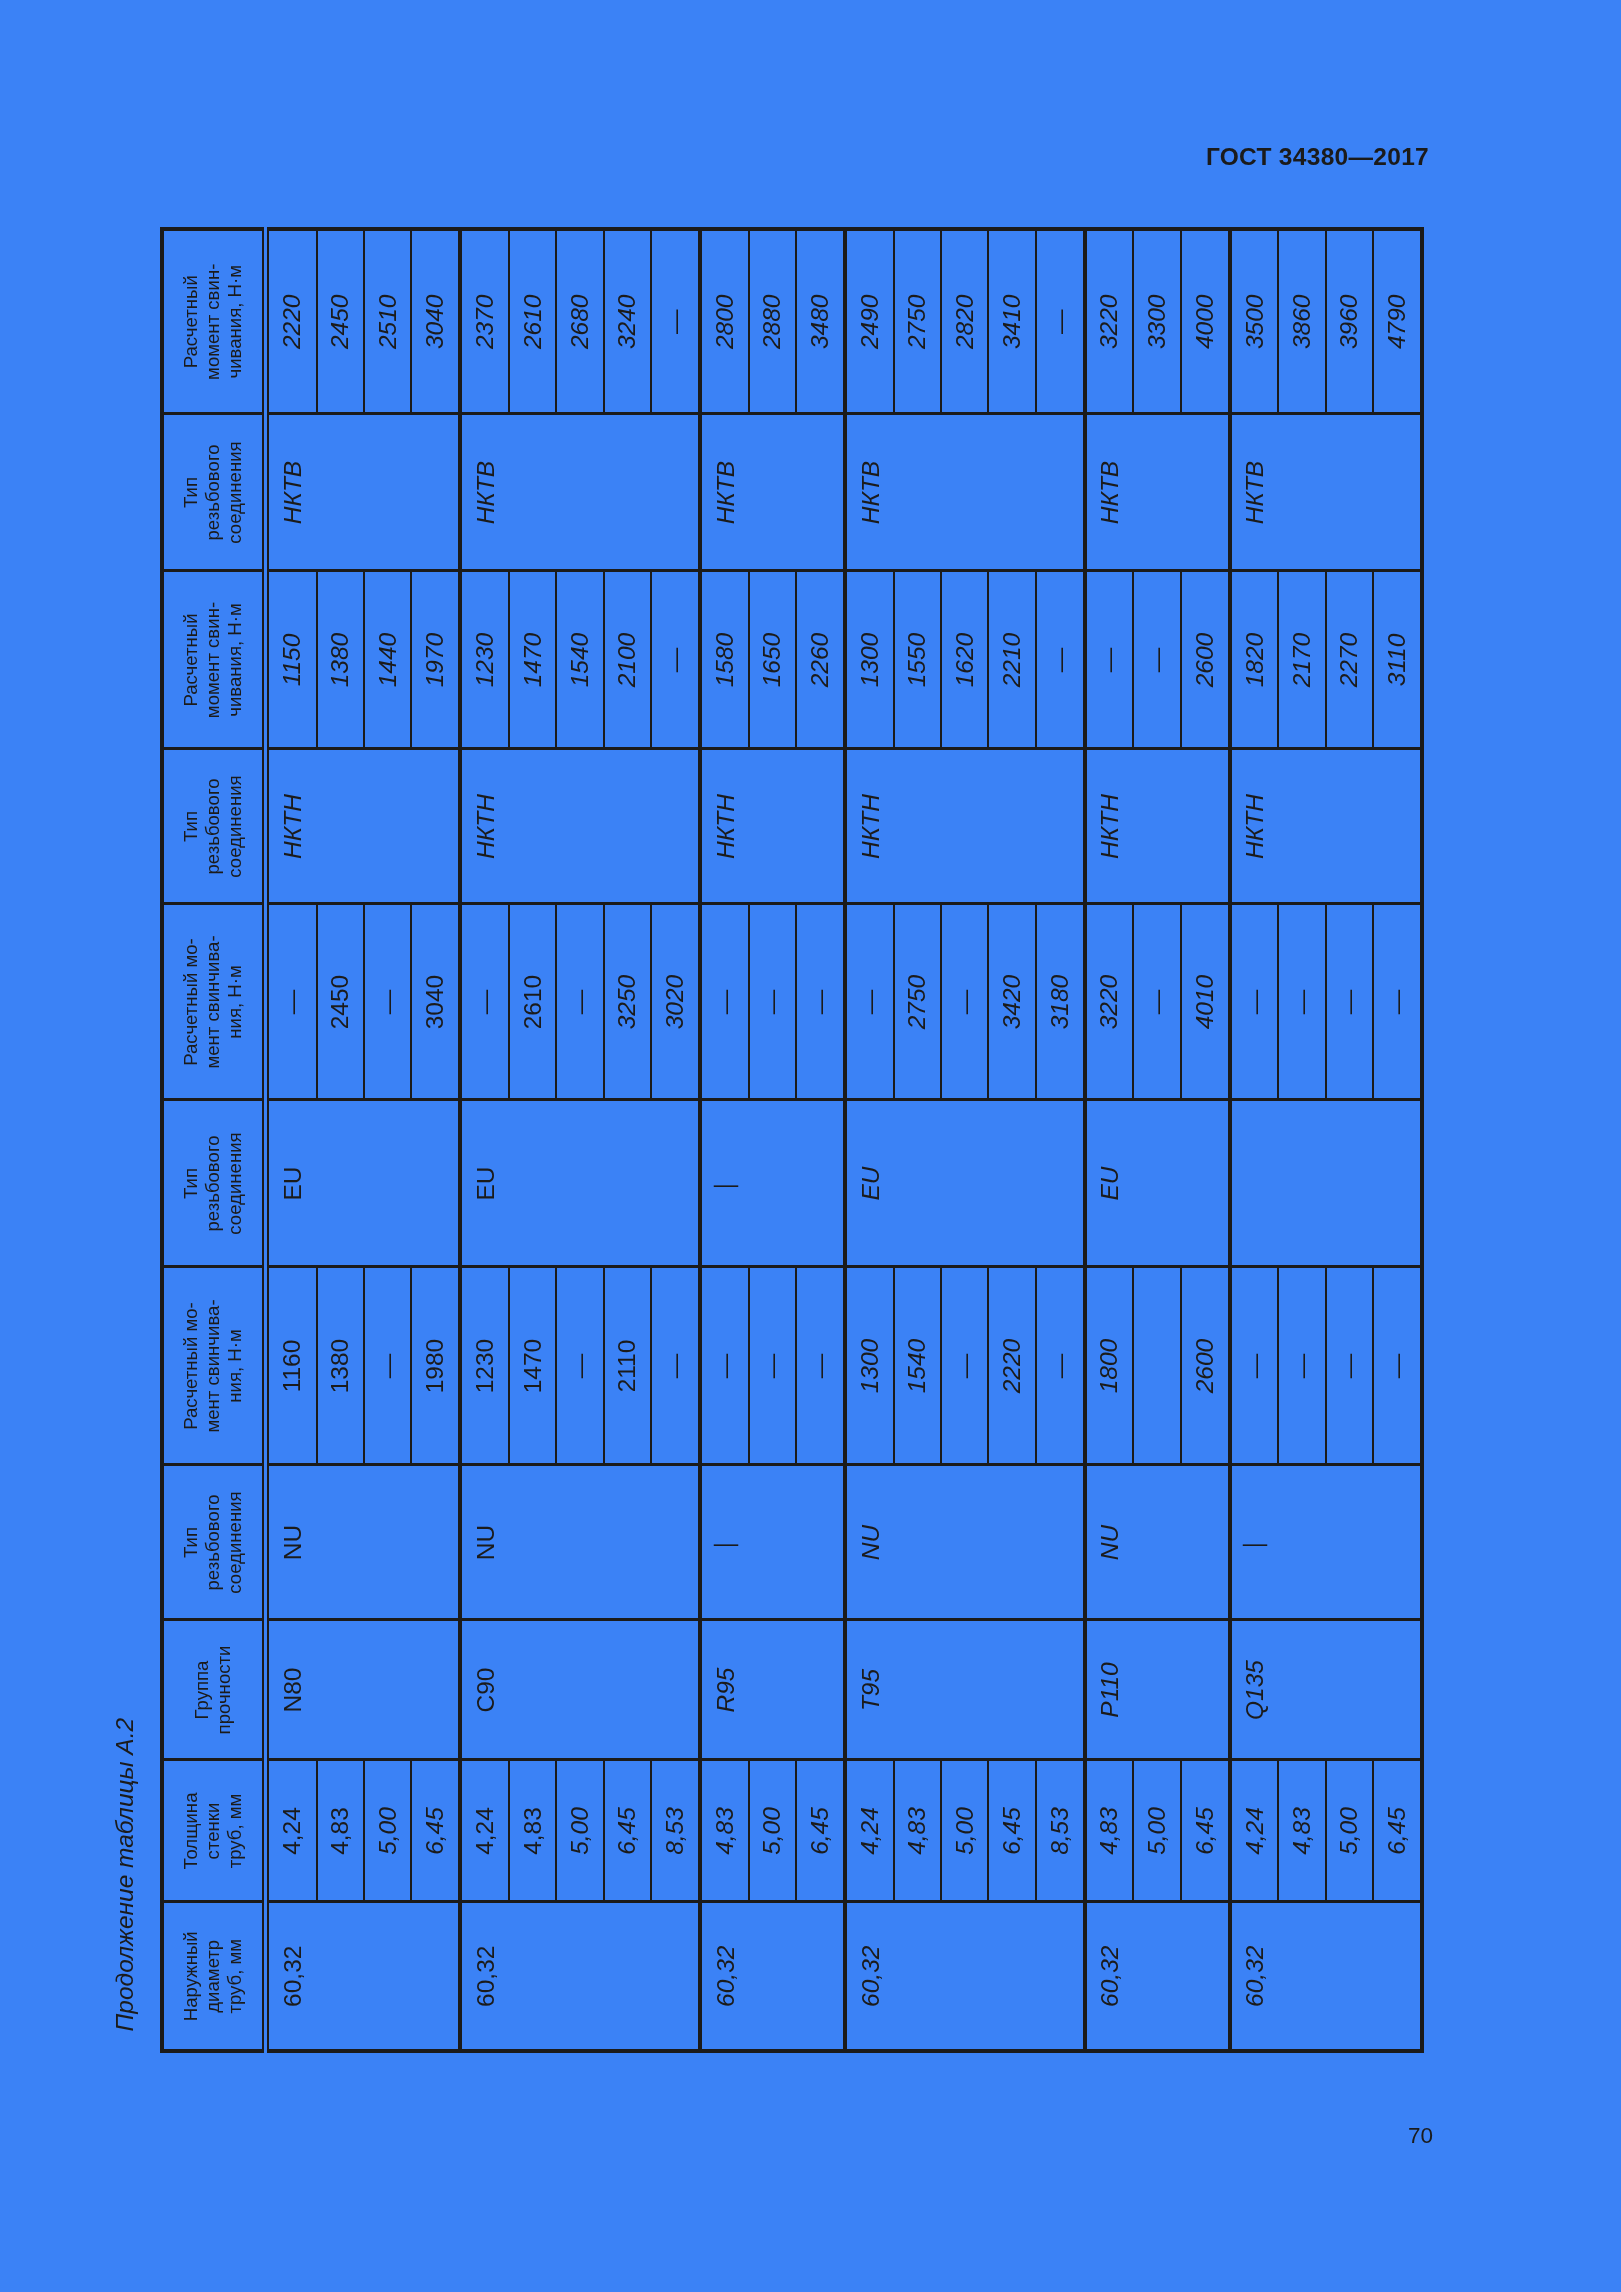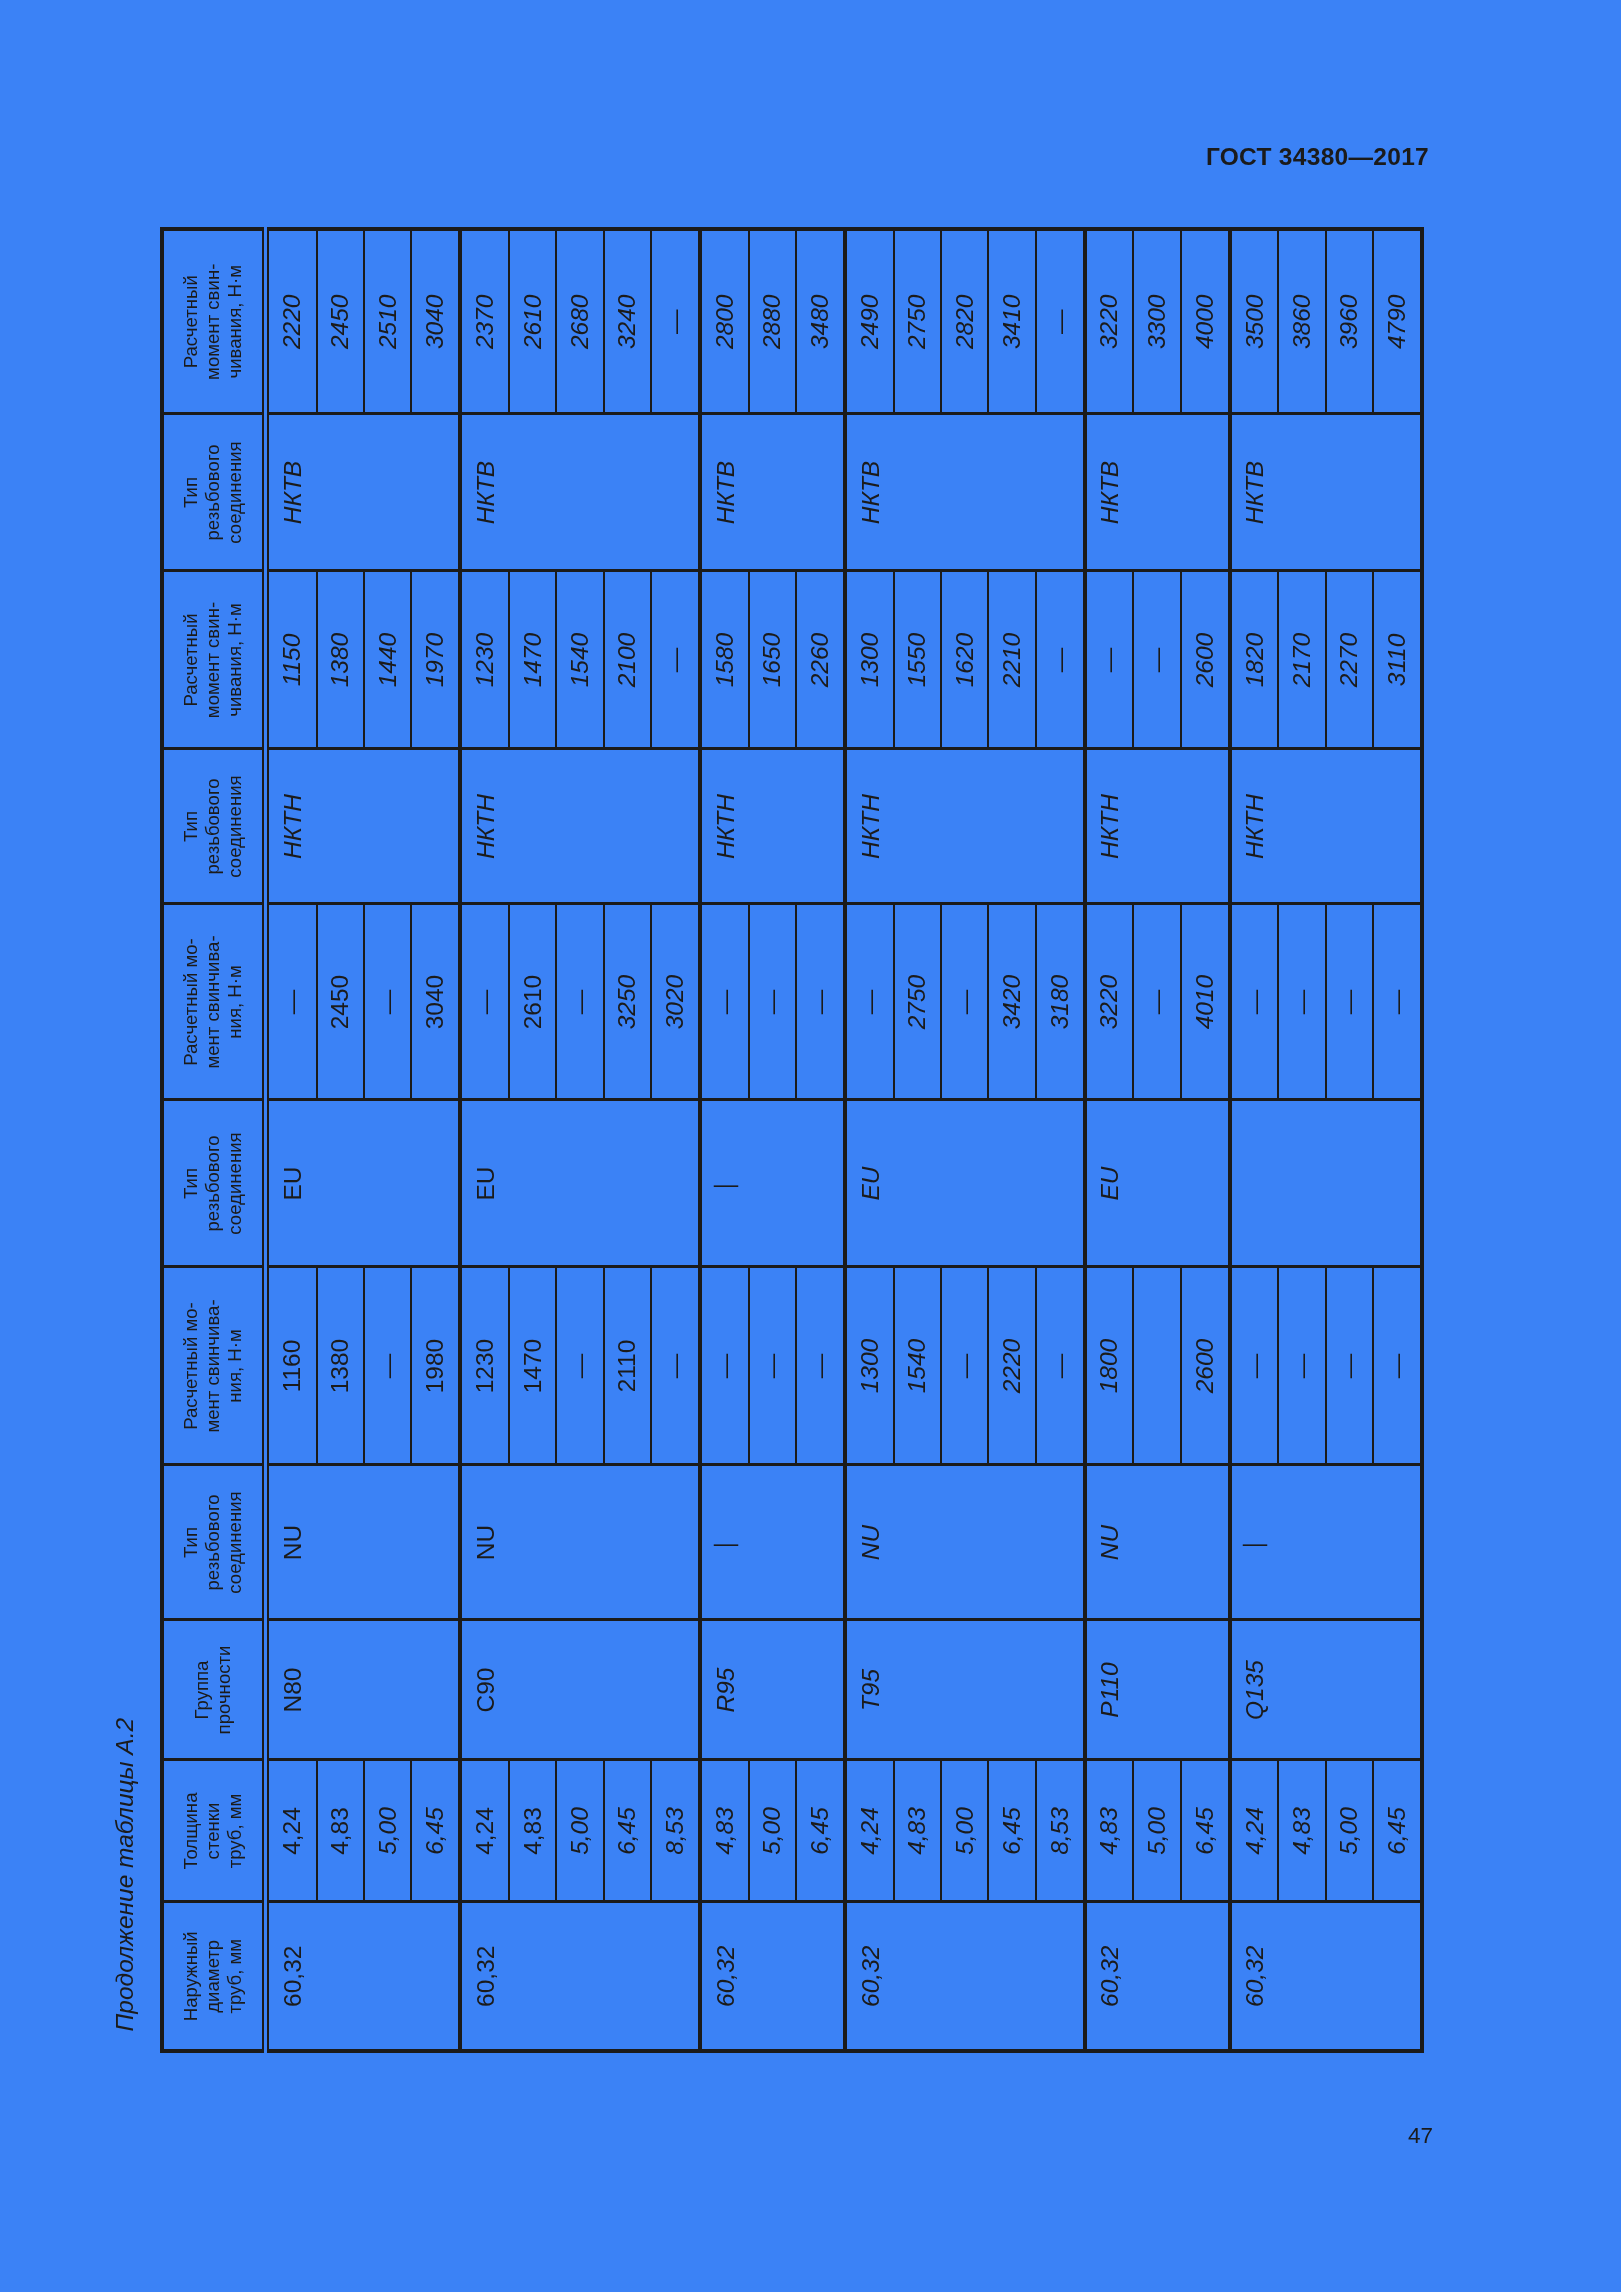--- a/index.html
+++ b/index.html
@@ -302,16 +302,16 @@
             <td class="it">6,45</td>
             <td>—</td>
             <td>—</td>
             <td class="it">3110</td>
             <td class="it">4790</td>
           </tr>
         </tbody>
     </table>
   </div>
 
-  <div class="page-number">47</div>
+  <div class="page-number">70</div>
 
 </div>
 
 
 </body></html>

